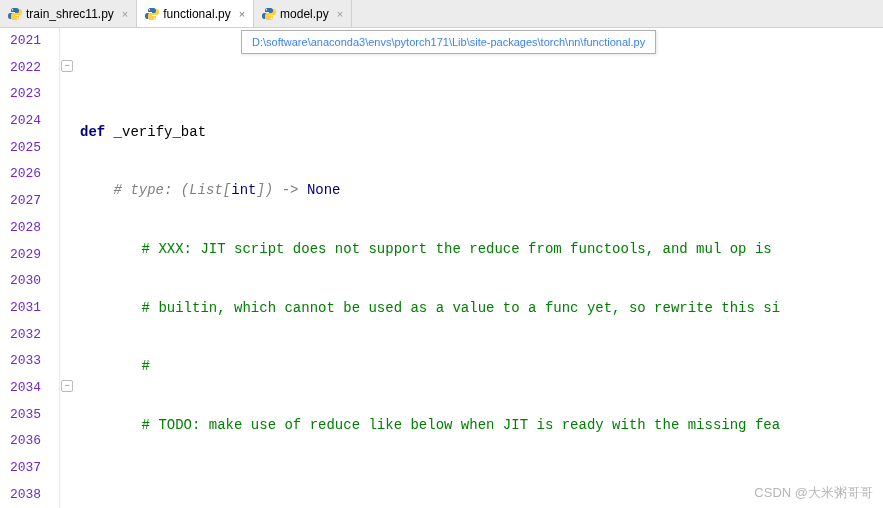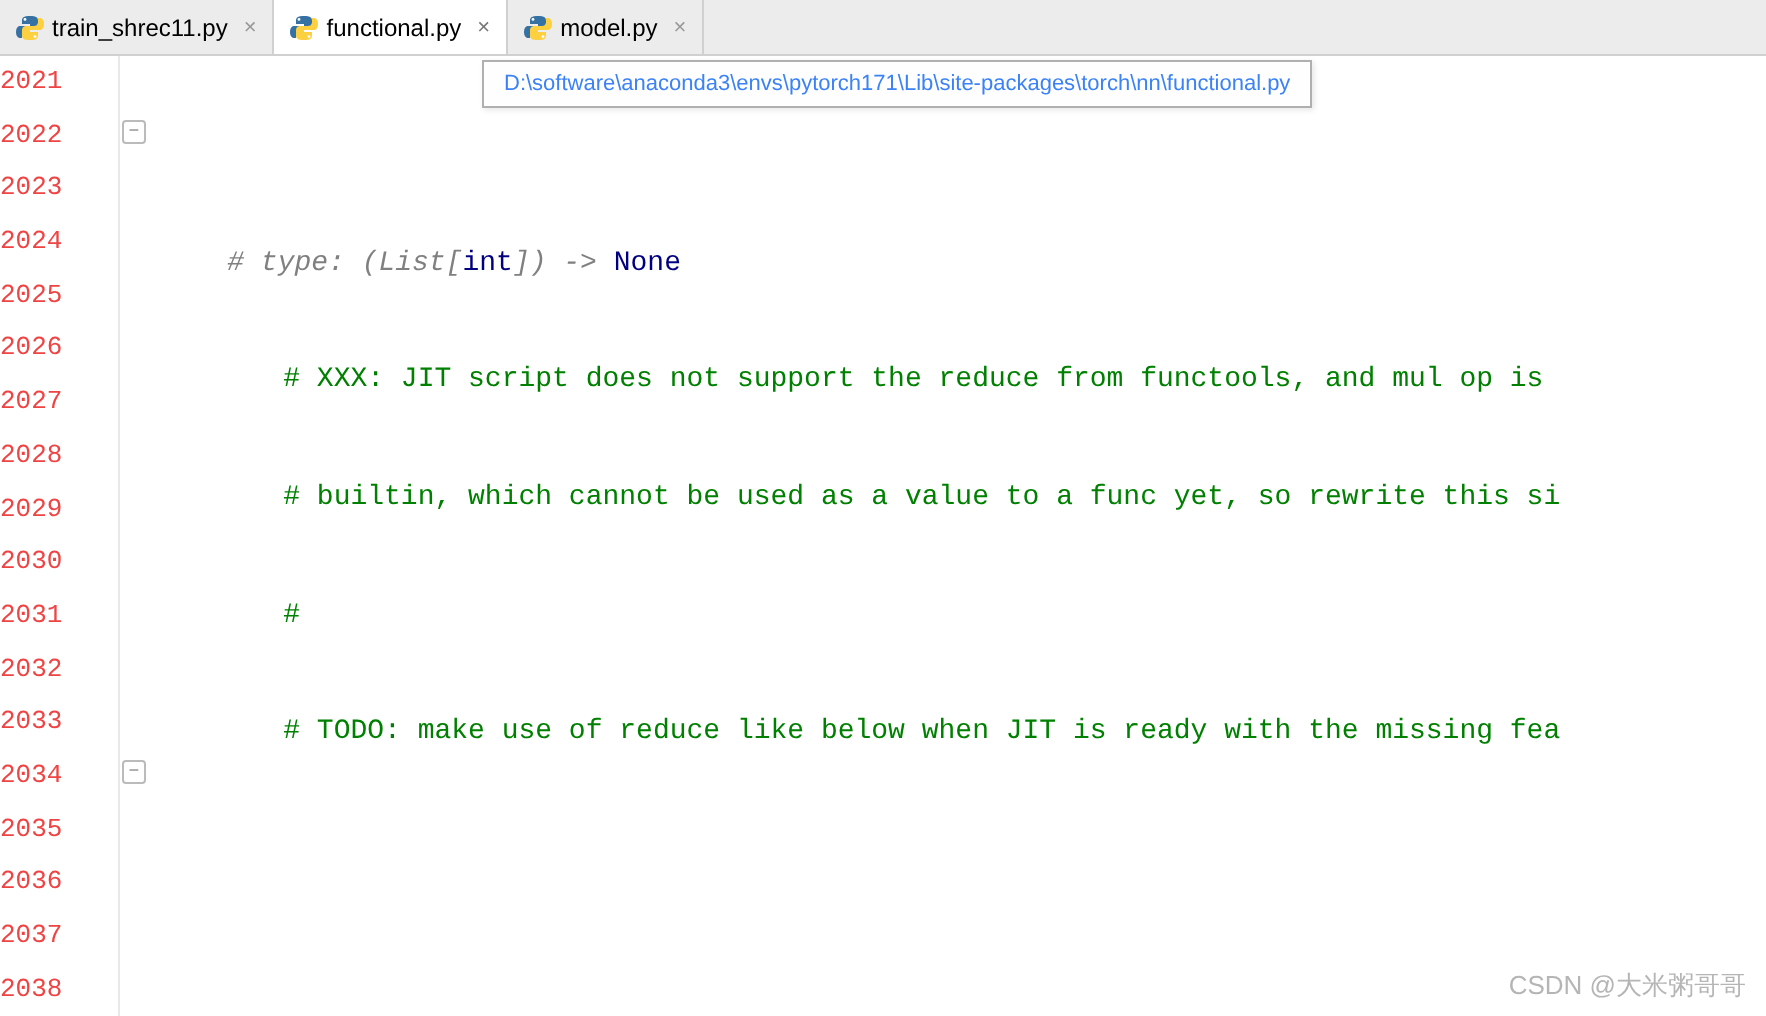--- a/index.html
+++ b/index.html
@@ -49,22 +49,22 @@
   color: #777;
 }
 .editor {
   display: flex;
   height: calc(100% - 27px);
   position: relative;
 }
 .gutter {
   width: 60px;
   background: #ffffff;
-  color: #ef4444;
-  text-align: left;
+  color: #6d28d9;
+  text-align: center;
   padding-right: 8px;
   border-right: 1px solid #e8e8e8;
   user-select: none;
   font-size: 13px;
 }
 .gutter .ln {
   height: 26.7px;
   line-height: 26.7px;
 }
 .fold-col {
@@ -185,20 +185,21 @@
       <div class="ln">2036</div>
       <div class="ln">2037</div>
       <div class="ln">2038</div>
     </div>
   <div class="fold-col">
     <div class="fold-mark" style="top:32px">−</div>
     <div class="fold-mark" style="top:352px">−</div>
   </div>
   <div class="code">
     <div class="line"> </div>
+    <div class="line"><span class="kw">def</span><span> _verify_bat</span></div>
     <div class="line">    <span class="comment"># type: (List[</span><span class="builtin">int</span><span class="comment">]) -&gt; </span><span class="builtin">None</span></div>
     <div class="line">    <span class="comment-green"># XXX: JIT script does not support the reduce from functools, and mul op is </span></div>
     <div class="line">    <span class="comment-green"># builtin, which cannot be used as a value to a func yet, so rewrite this si</span></div>
     <div class="line">    <span class="comment-green">#</span></div>
     <div class="line">    <span class="comment-green"># TODO: make use of reduce like below when JIT is ready with the missing fea</span></div>
     
     
     
     
     

